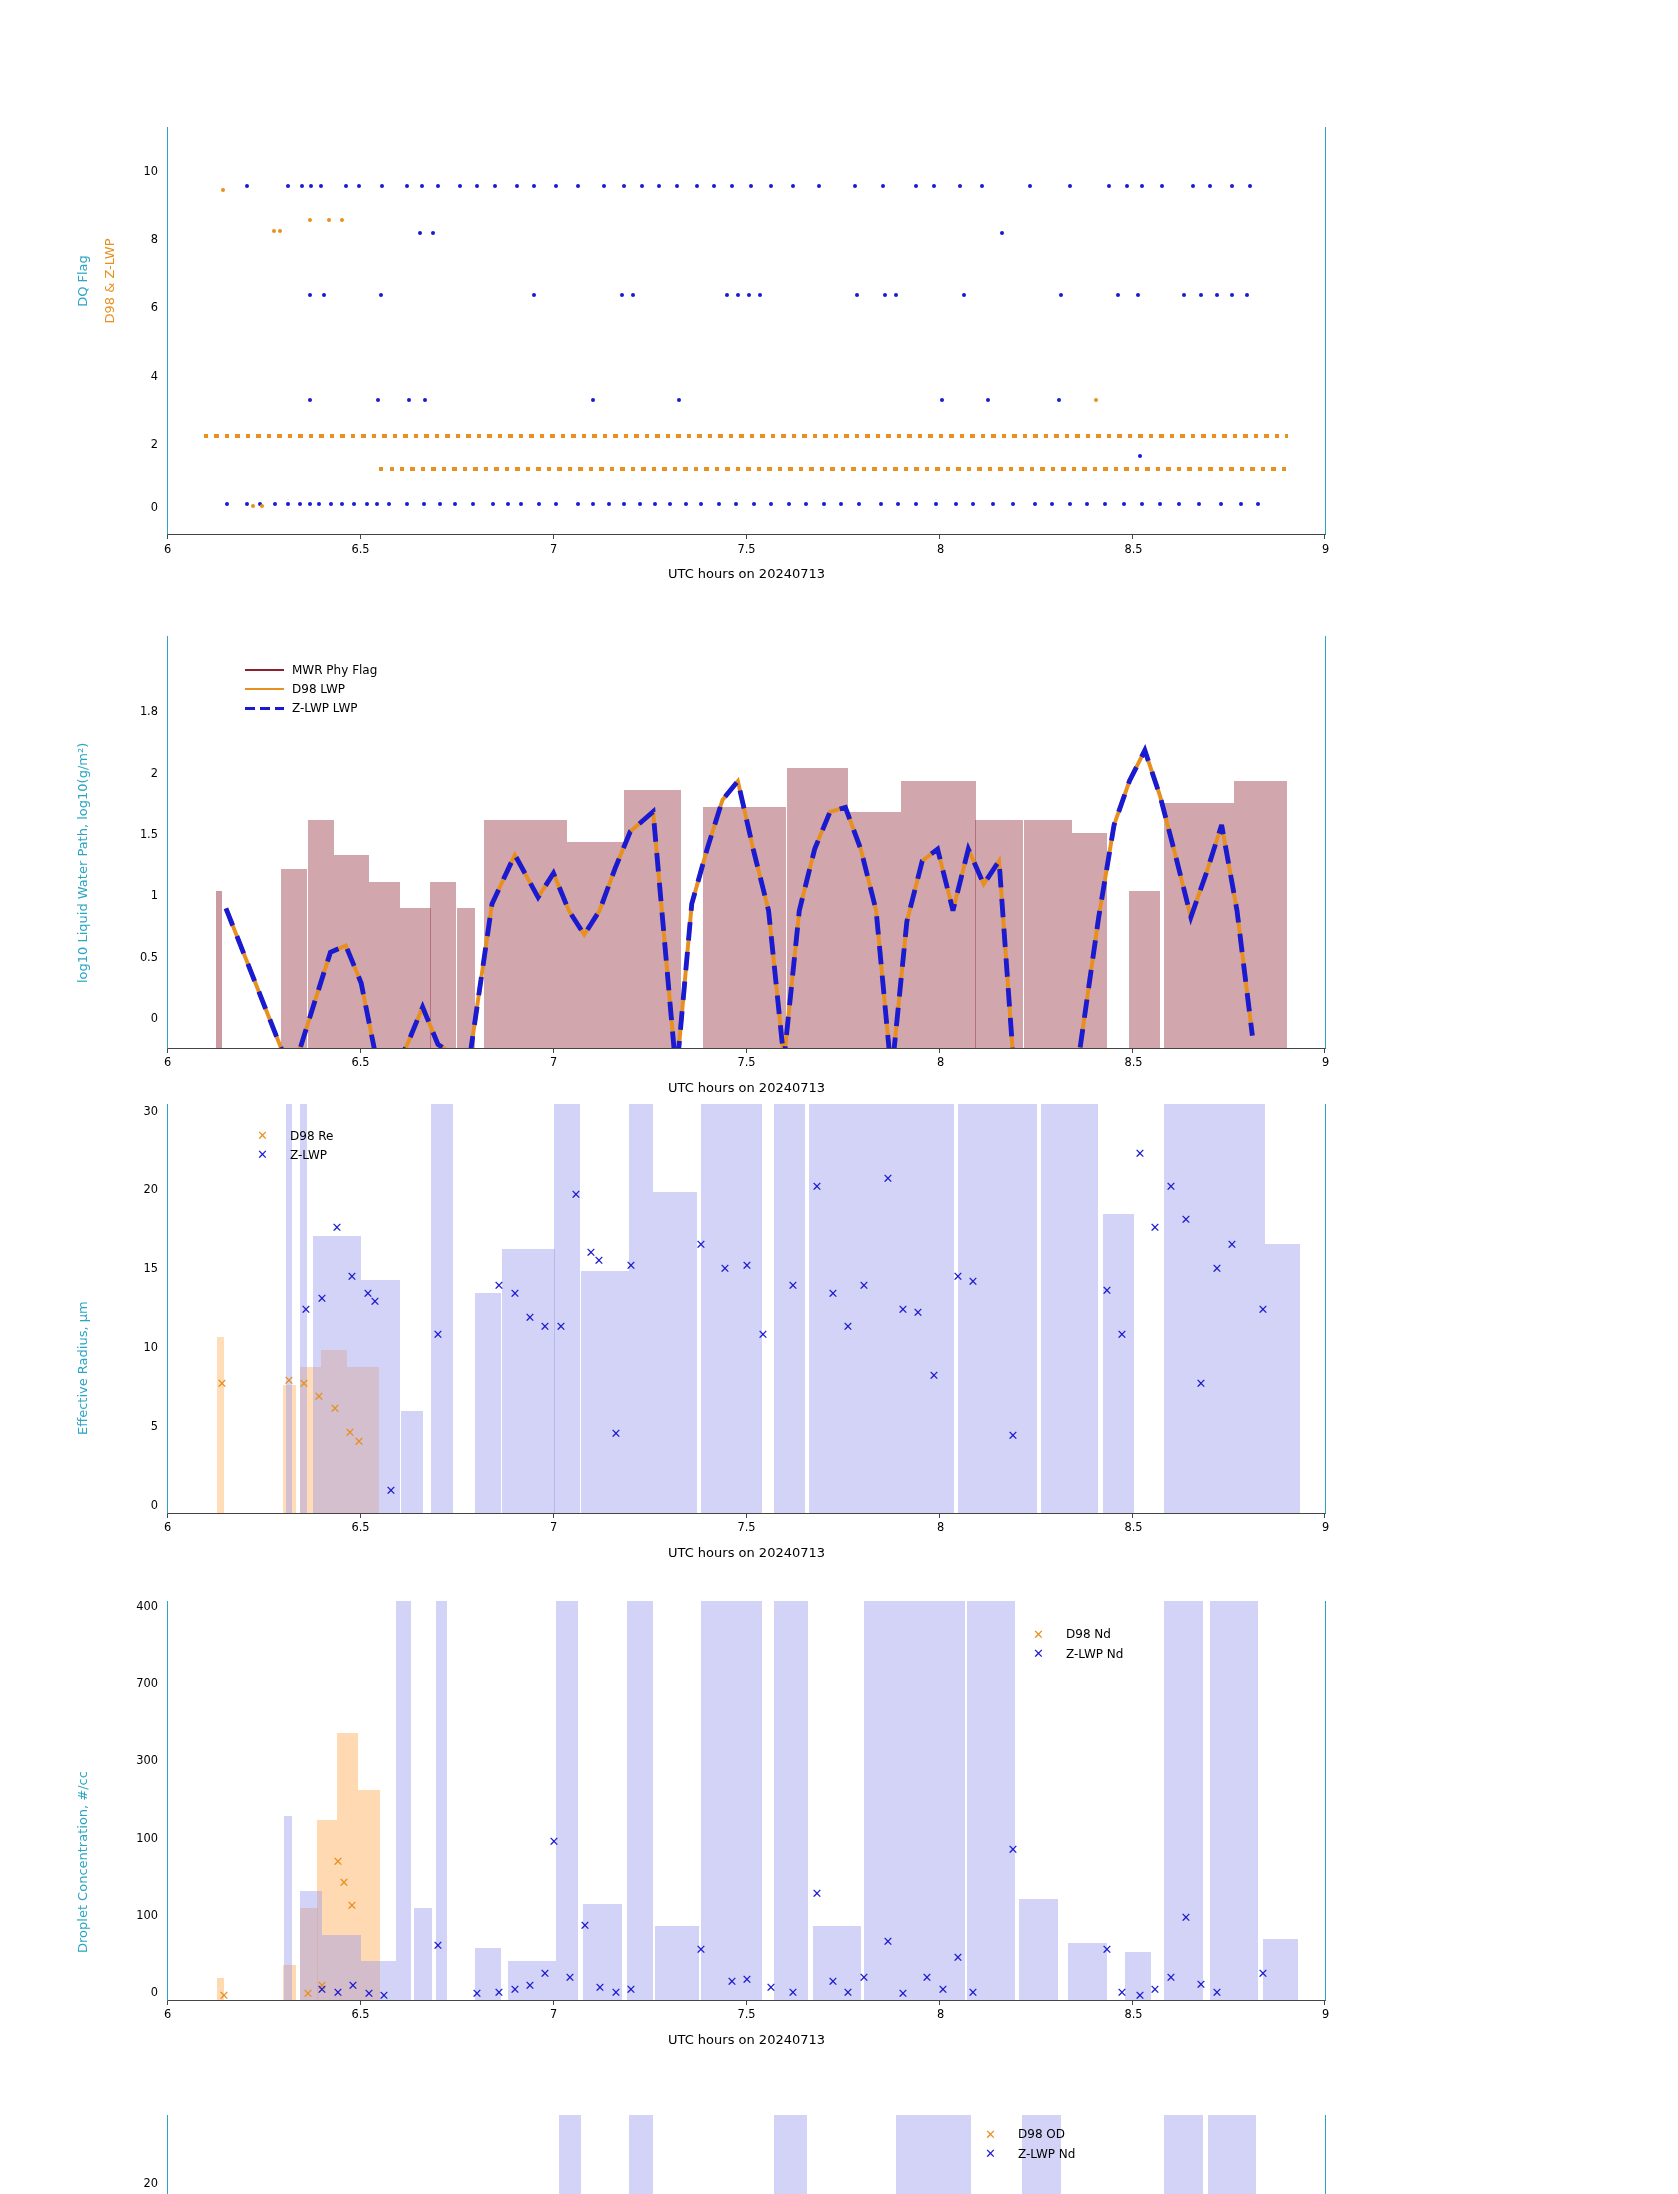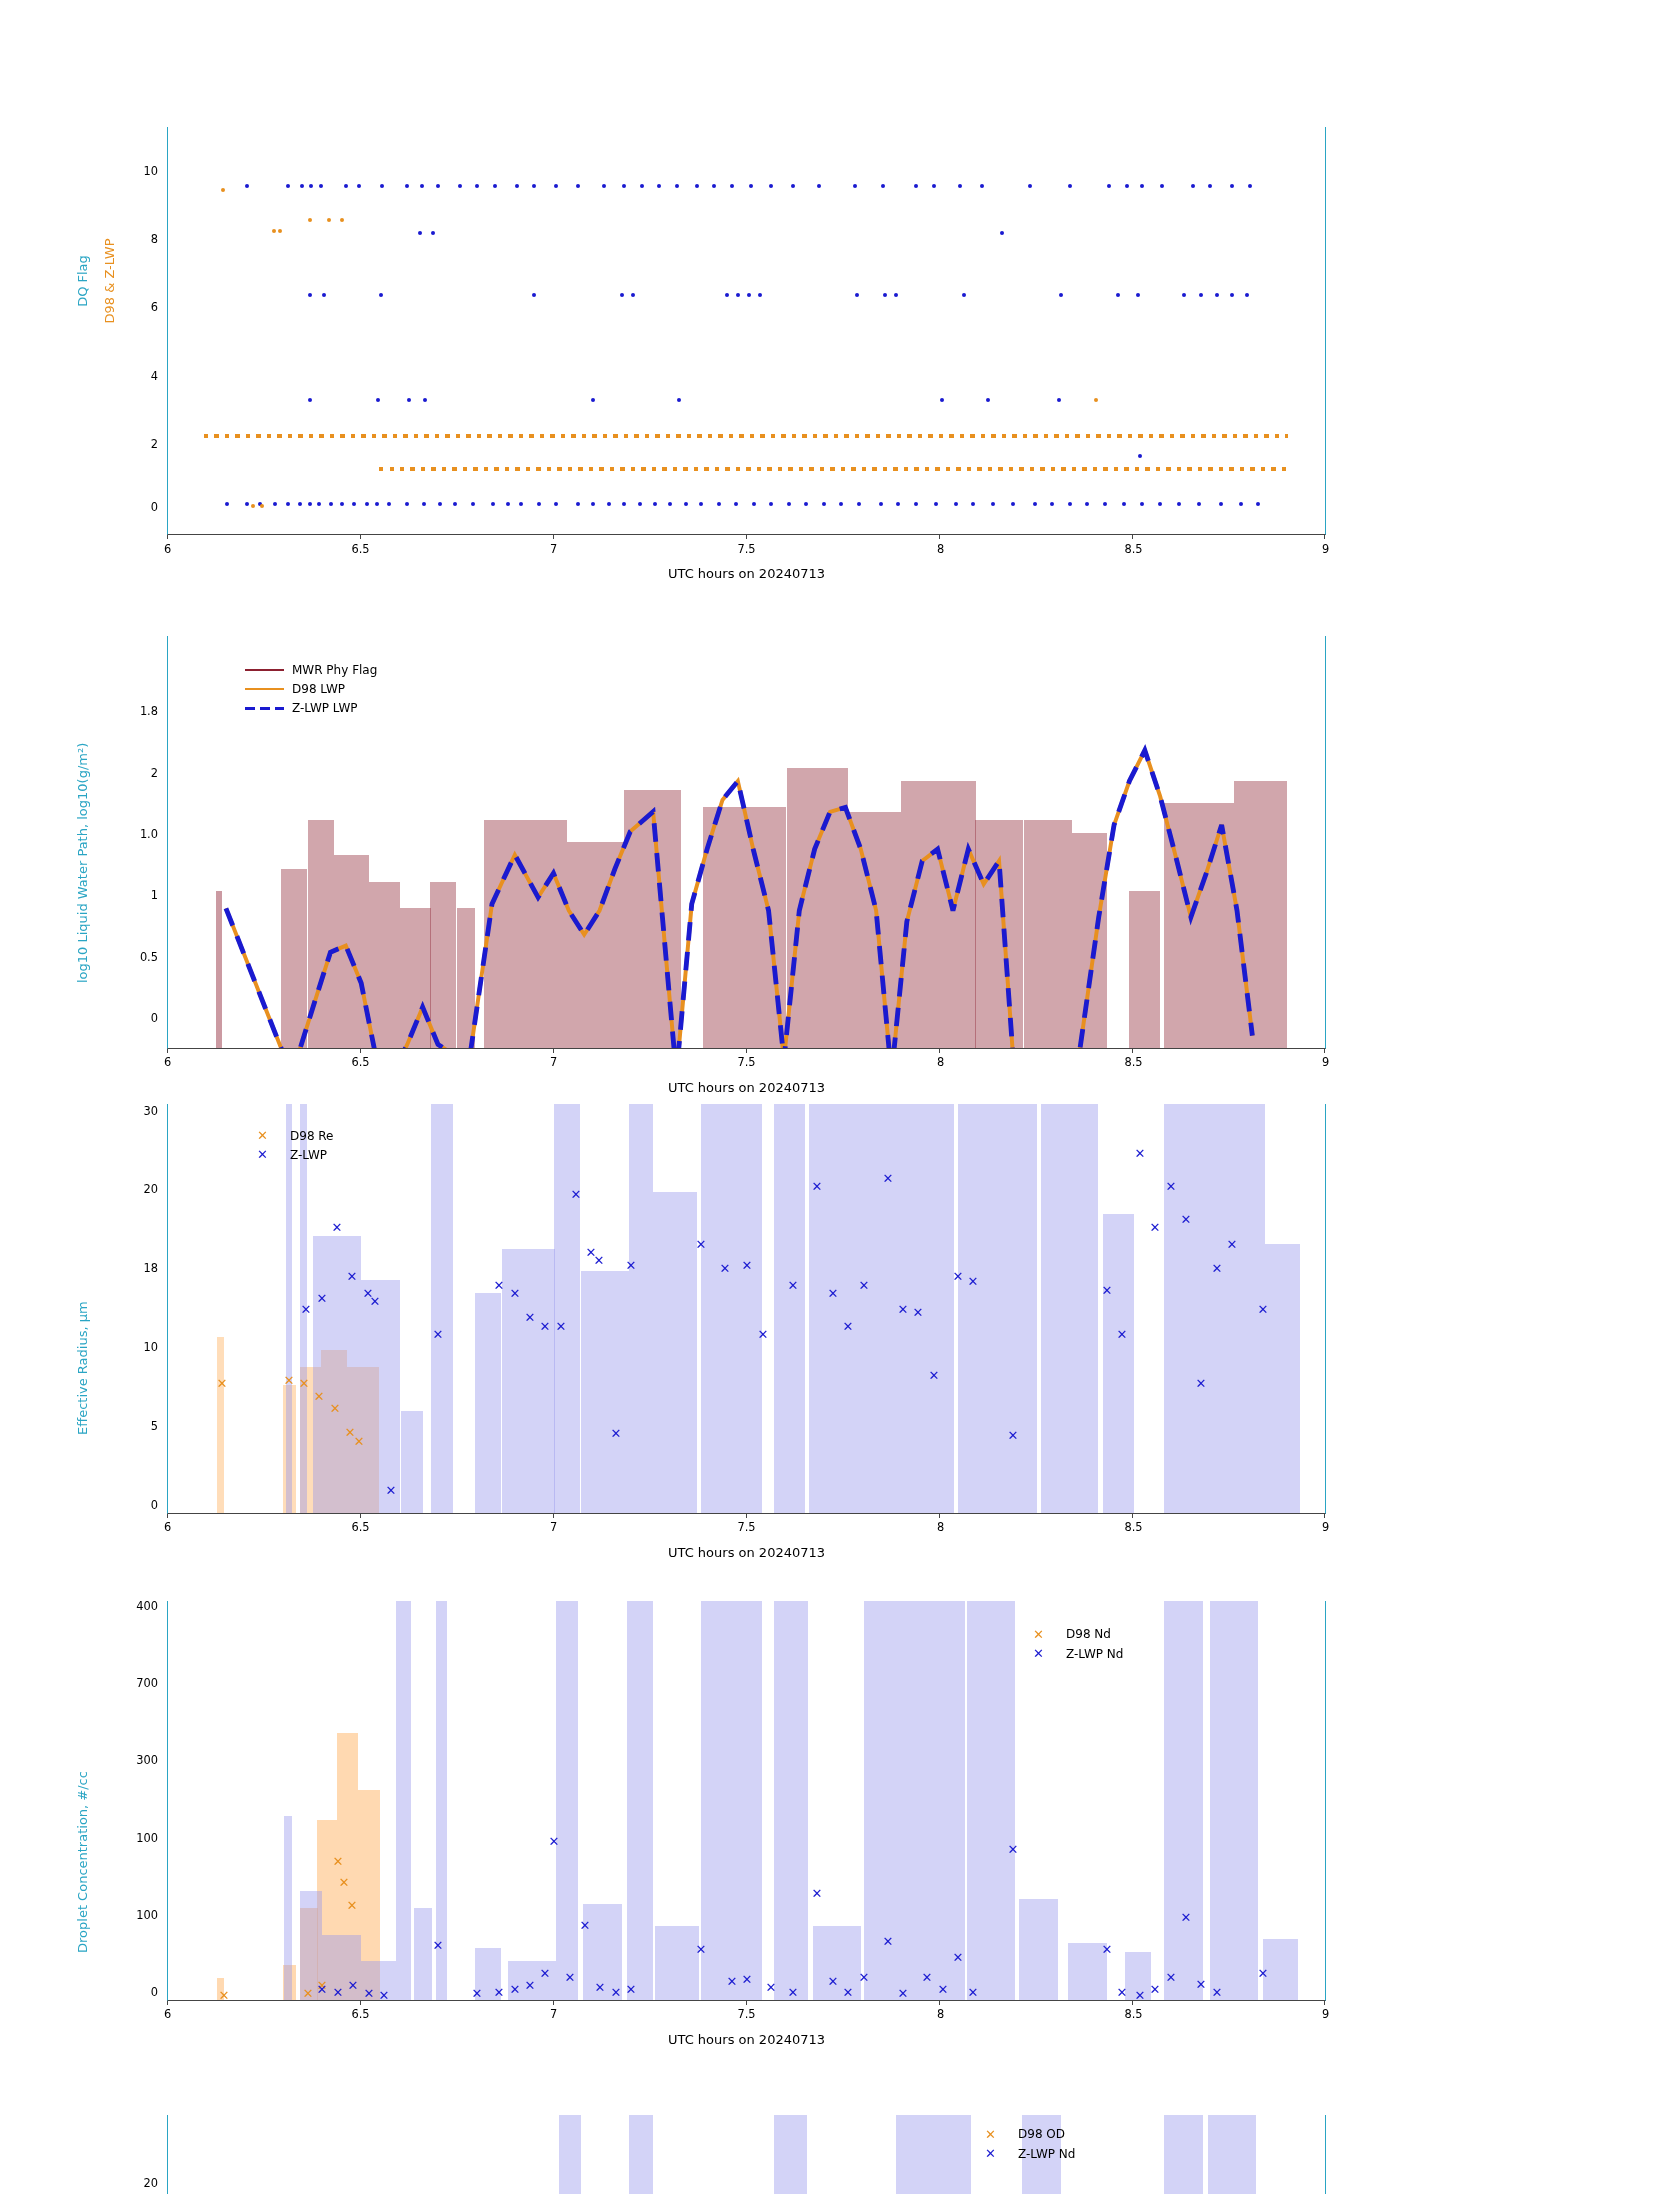--- a/index.html
+++ b/index.html
@@ -288,21 +288,21 @@
     <div class="xlabel" style="left:483px;top:566px;width:527px;font-size:13px;">UTC hours on 20240713</div>
   </div>
 
   <div class="panel" style="left:0;top:597px;width:1679px;height:513px;">
 
     <div class="ylabel" style="left:75px;top:386px;transform:rotate(-90deg) translate(0,0);font-size:13px;">log10 Liquid Water Path, log10(g/m²)</div>
 
     <div class="tick-y" style="left:105px;top:421px;">0</div>
     <div class="tick-y" style="left:105px;top:360px;">0.5</div>
     <div class="tick-y" style="left:105px;top:298px;">1</div>
-    <div class="tick-y" style="left:105px;top:237px;">1.0</div>
+    <div class="tick-y" style="left:105px;top:237px;">1.5</div>
     <div class="tick-y" style="left:105px;top:176px;">2</div>
     <div class="tick-y" style="left:105px;top:114px;">1.8</div>
 
     <div class="frame" style="left:167px;top:39px;width:1159px;height:413px;">
       <div class="plotarea">
 
         <div class="band" style="left:48px;top:255px;width:6.1px;height:184px;background:rgba(140,32,48,0.45);"></div>
         <div class="band" style="left:113px;top:233px;width:26px;height:206px;background:rgba(140,32,48,0.40);"></div>
         <div class="band" style="left:140px;top:184px;width:26px;height:255px;background:rgba(140,32,48,0.40);"></div>
         <div class="band" style="left:166px;top:219px;width:35px;height:219px;background:rgba(140,32,48,0.40);"></div>
@@ -371,21 +371,21 @@
     <div class="xlabel" style="left:483px;top:483px;width:527px;font-size:13px;">UTC hours on 20240713</div>
   </div>
 
   <div class="panel" style="left:0;top:1084px;width:1679px;height:527px;">
 
     <div class="ylabel" style="left:75px;top:351px;transform:rotate(-90deg);font-size:13px;">Effective Radius, µm</div>
 
     <div class="tick-y" style="left:105px;top:421px;">0</div>
     <div class="tick-y" style="left:105px;top:342px;">5</div>
     <div class="tick-y" style="left:105px;top:263px;">10</div>
-    <div class="tick-y" style="left:105px;top:184px;">18</div>
+    <div class="tick-y" style="left:105px;top:184px;">15</div>
     <div class="tick-y" style="left:105px;top:105px;">20</div>
     <div class="tick-y" style="left:105px;top:27px;">30</div>
 
     <div class="frame" style="left:167px;top:20px;width:1159px;height:410px;">
       <div class="plotarea">
 
         <div class="band" style="left:49px;top:233px;width:7px;height:178px;background:rgba(255,180,100,0.45);"></div>
         <div class="band" style="left:115px;top:281px;width:13px;height:129px;background:rgba(255,180,100,0.45);"></div>
         <div class="band" style="left:132px;top:263px;width:21px;height:147px;background:rgba(255,180,100,0.45);"></div>
         <div class="band" style="left:153px;top:246px;width:26px;height:165px;background:rgba(255,180,100,0.45);"></div>

